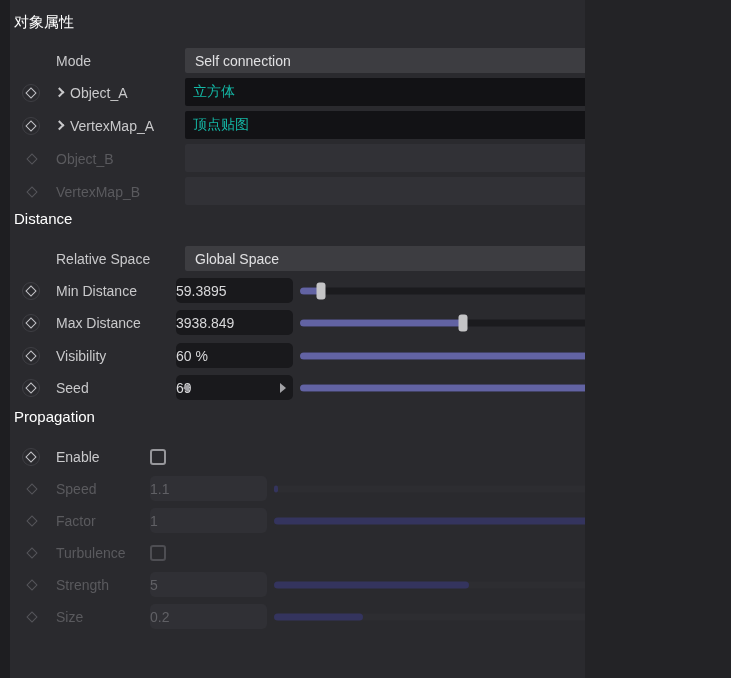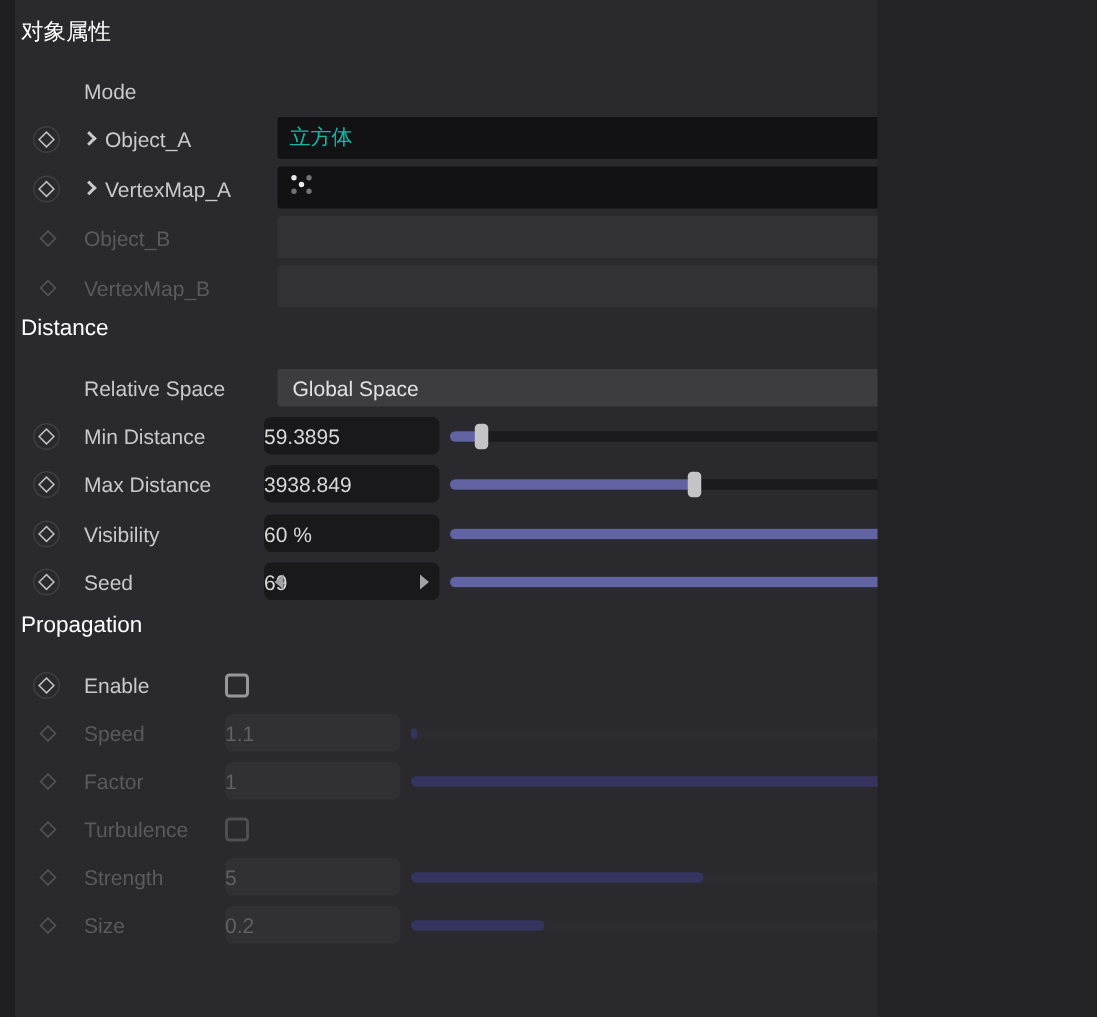--- a/index.html
+++ b/index.html
@@ -84,20 +84,24 @@
 <body>
 
 <div class="screen">
   <div class="edge-left"></div>
   <div class="edge-right"></div>
 
   <div class="section-title" style="top:12px">对象属性</div>
 
   <div class="row" style="top:44px">
     <span class="lbl">Mode</span>
+    <div class="dropdown">
+      <span class="val">Self connection</span>
+      <span class="tri-down"></span>
+    </div>
   </div>
 
   <div class="row" style="top:76px">
     <span class="ring">
         <i class="diamond"></i>
       </span>
     <span class="chev"></span>
     <span class="lbl indent">Object_A</span>
     <div class="linkfield">
       <span class="val">立方体</span>
@@ -121,20 +125,21 @@
     </span>
   </div>
 
   <div class="row" style="top:109px">
     <span class="ring">
         <i class="diamond"></i>
       </span>
     <span class="chev"></span>
     <span class="lbl indent">VertexMap_A</span>
     <div class="linkfield">
+      <span class="val">顶点贴图</span>
       <span>
         <svg width="16" height="16" viewBox="0 0 16 16">
           <circle cx="3" cy="3.5" r="1.8" fill="#e8e8e8"></circle>
           <circle cx="13" cy="3.5" r="1.8" fill="#737377"></circle>
           <circle cx="8" cy="8" r="1.8" fill="#e8e8e8"></circle>
           <circle cx="3" cy="12.5" r="1.8" fill="#737377"></circle>
           <circle cx="13" cy="12.5" r="1.8" fill="#737377"></circle>
         </svg>
       </span>
     </div>

